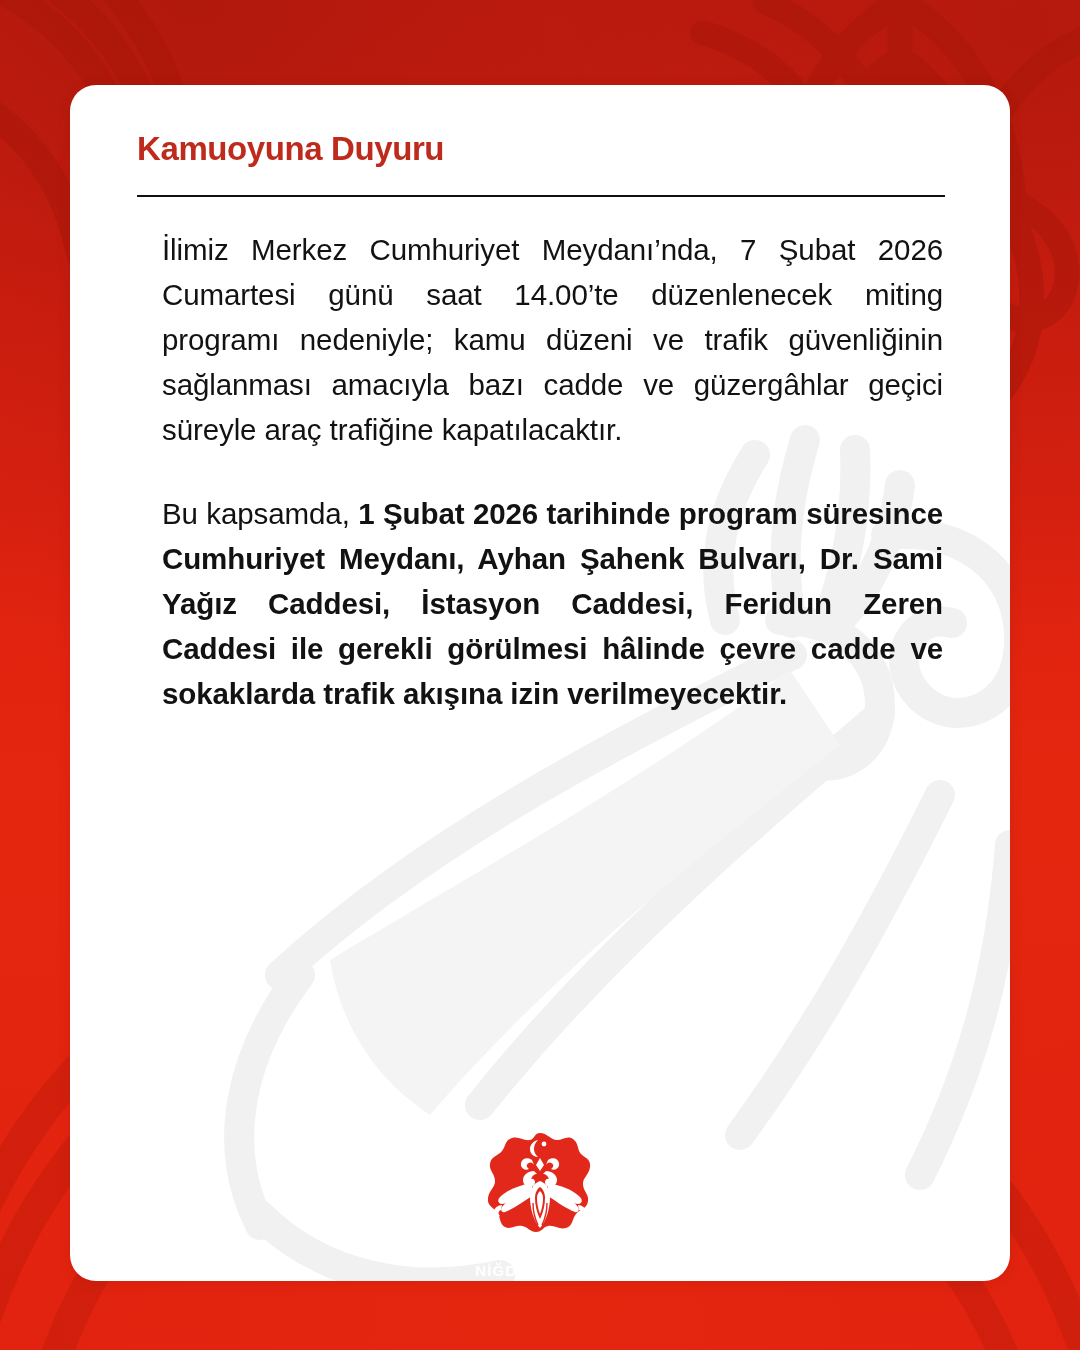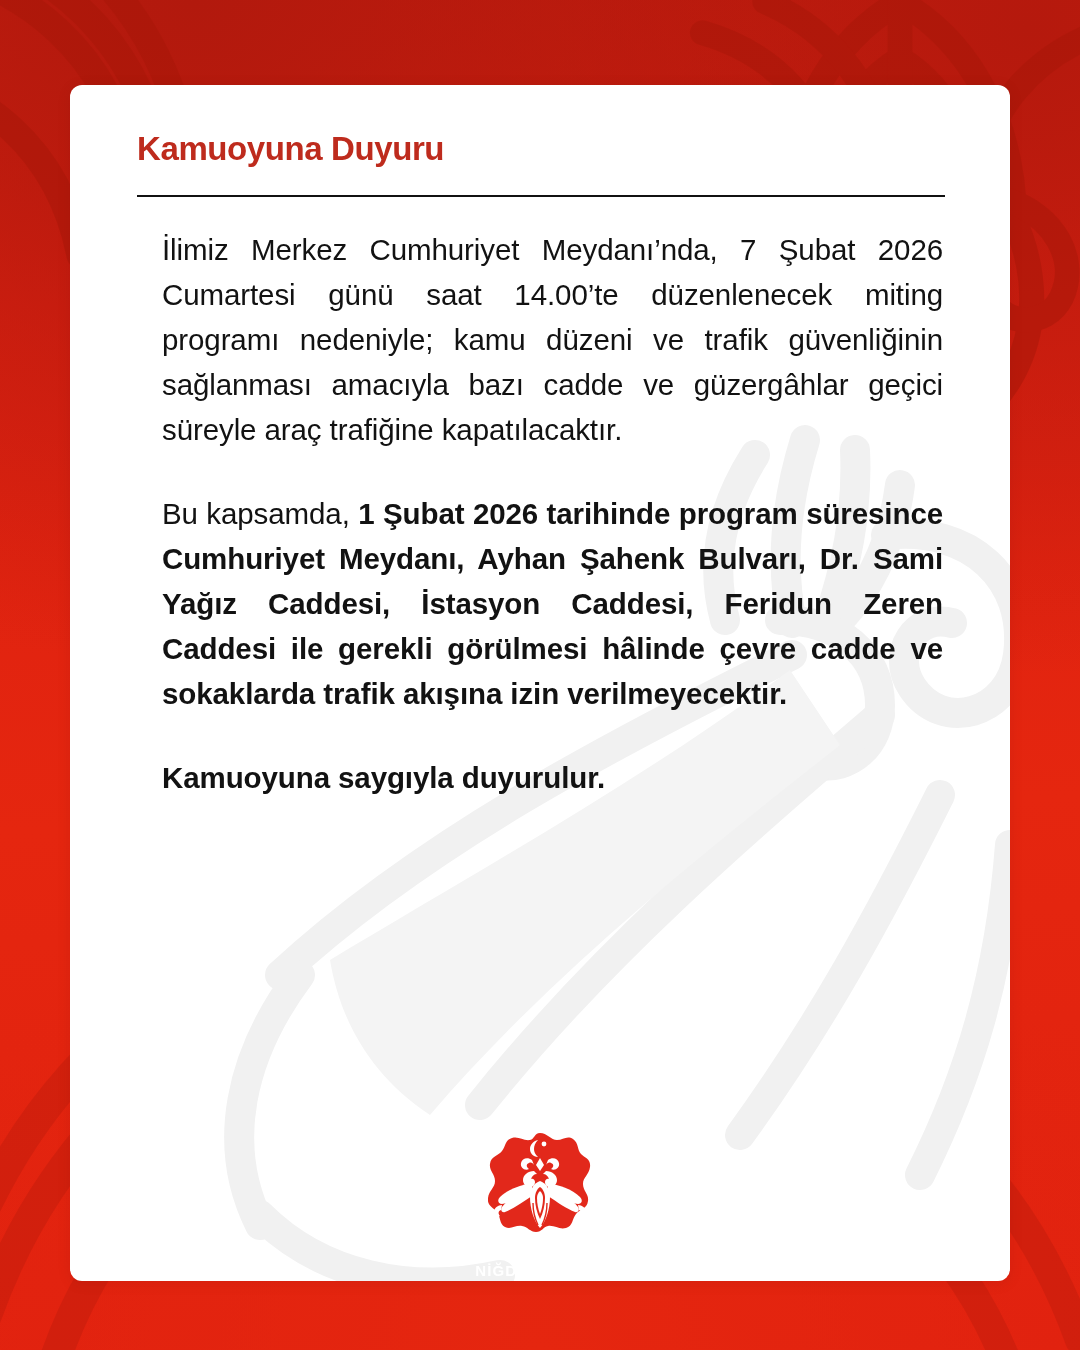--- a/index.html
+++ b/index.html
@@ -23,21 +23,21 @@
   }
   .bg-ornament { position:absolute; opacity:.5; }
   .bg-ornament svg { display:block; }
 
   
   .card {
     position:absolute;
     left:70px; top:85px;
     width:940px; height:1196px;
     background:#FFFFFF;
-    border-radius:12px;
+    border-radius:26px;
     overflow:hidden;
     box-shadow:0 2px 14px rgba(90,6,0,.10);
   }
   .card-watermark {
     position:absolute;
     right:-110px; top:330px;
     width:940px; height:900px;
     opacity:1;
     pointer-events:none;
   }
@@ -198,21 +198,20 @@
 
   <div class="card-inner">
 
     <div class="title">Kamuoyuna Duyuru</div>
 
     <div class="divider"></div>
 
     <div class="body-copy">
         <div class="para"><span>İlimiz Merkez Cumhuriyet Meydanı’nda, 7 Şubat 2026 Cumartesi günü saat 14.00’te düzenlenecek miting programı nedeniyle; kamu düzeni ve trafik güvenliğinin sağlanması amacıyla bazı cadde ve güzergâhlar geçici süreyle araç trafiğine kapatılacaktır.</span></div>
         <div class="para"><span>Bu kapsamda, </span><b>1 Şubat 2026 tarihinde program süresince Cumhuriyet Meydanı, Ayhan Şahenk Bulvarı, Dr. Sami Yağız Caddesi, İstasyon Caddesi, Feridun Zeren Caddesi ile gerekli görülmesi hâlinde çevre cadde ve sokaklarda trafik akışına izin verilmeyecektir.</b></div>
-        <div class="para bold tight"><b>Kamuoyuna saygıyla duyurulur.</b></div>
       </div>
   </div>
 
   <div class="footer">
     <div class="caption-plate"></div>
 
     <svg class="emblem" viewBox="0 0 104 112">
 
       <path fill="#E2281B" d="M52 2
         C 59 2 63 9 69 9 C 75 9 79 4 85 8 C 91 12 89 19 93 23

